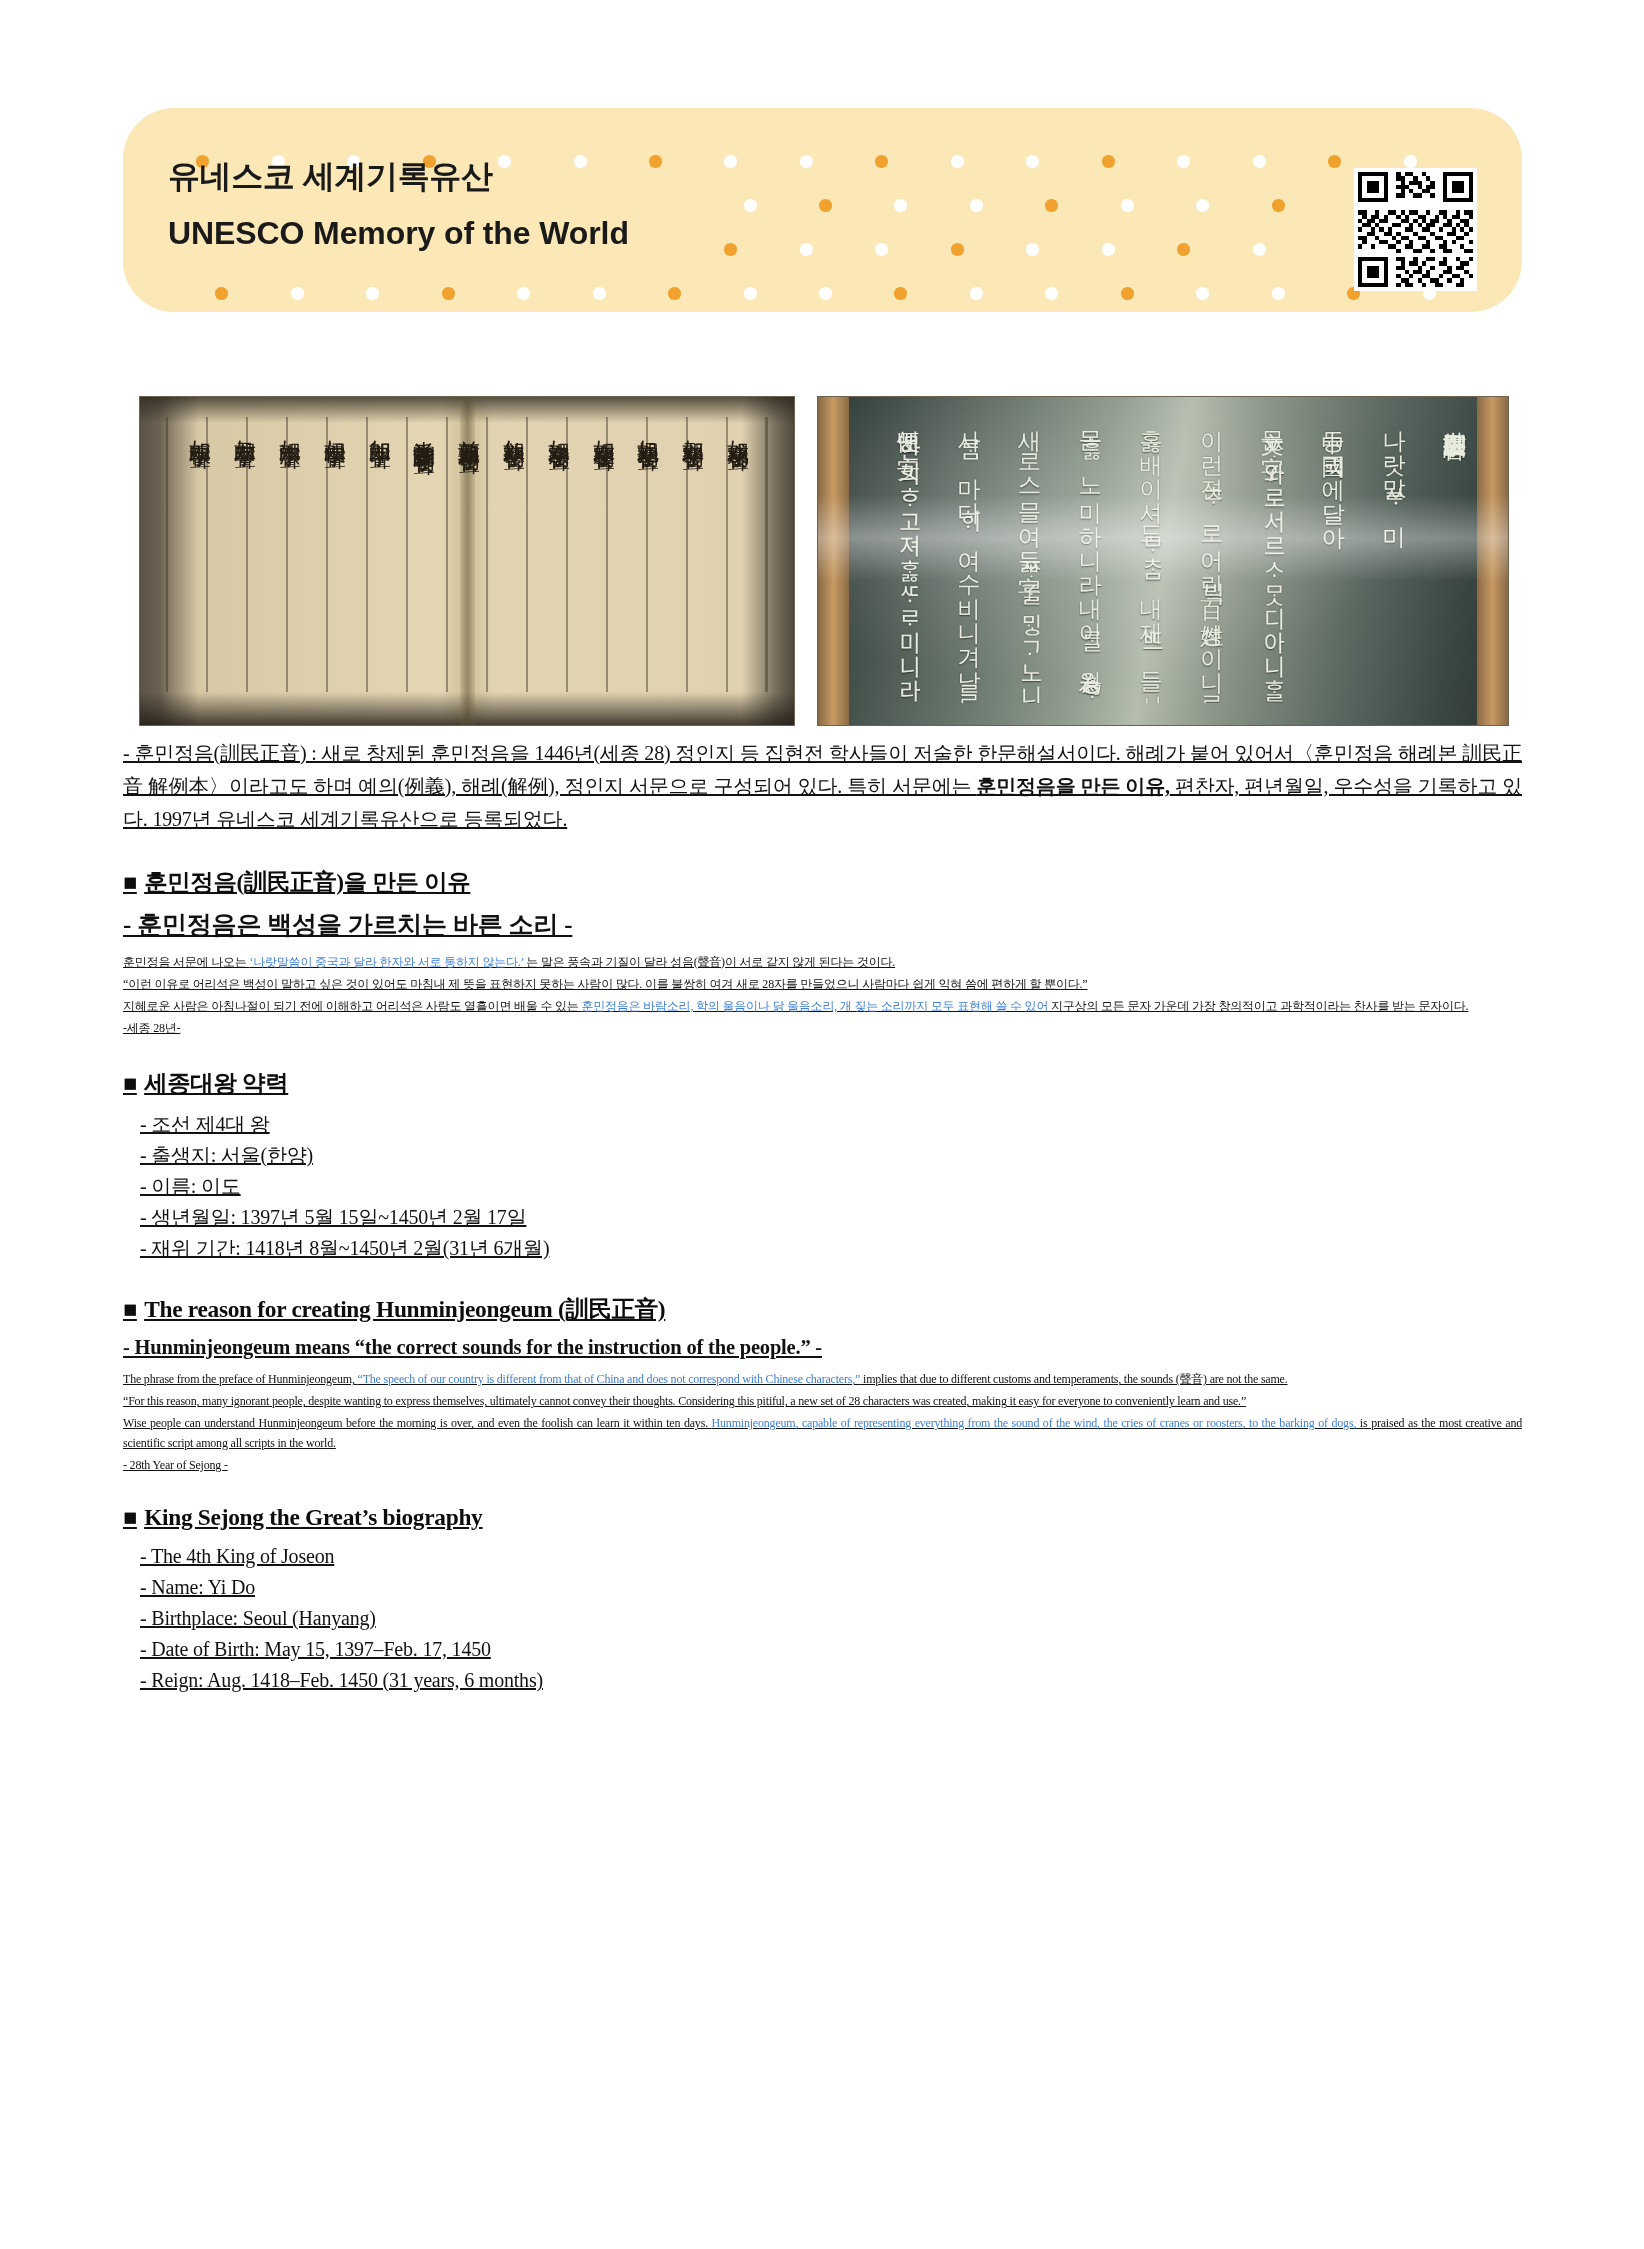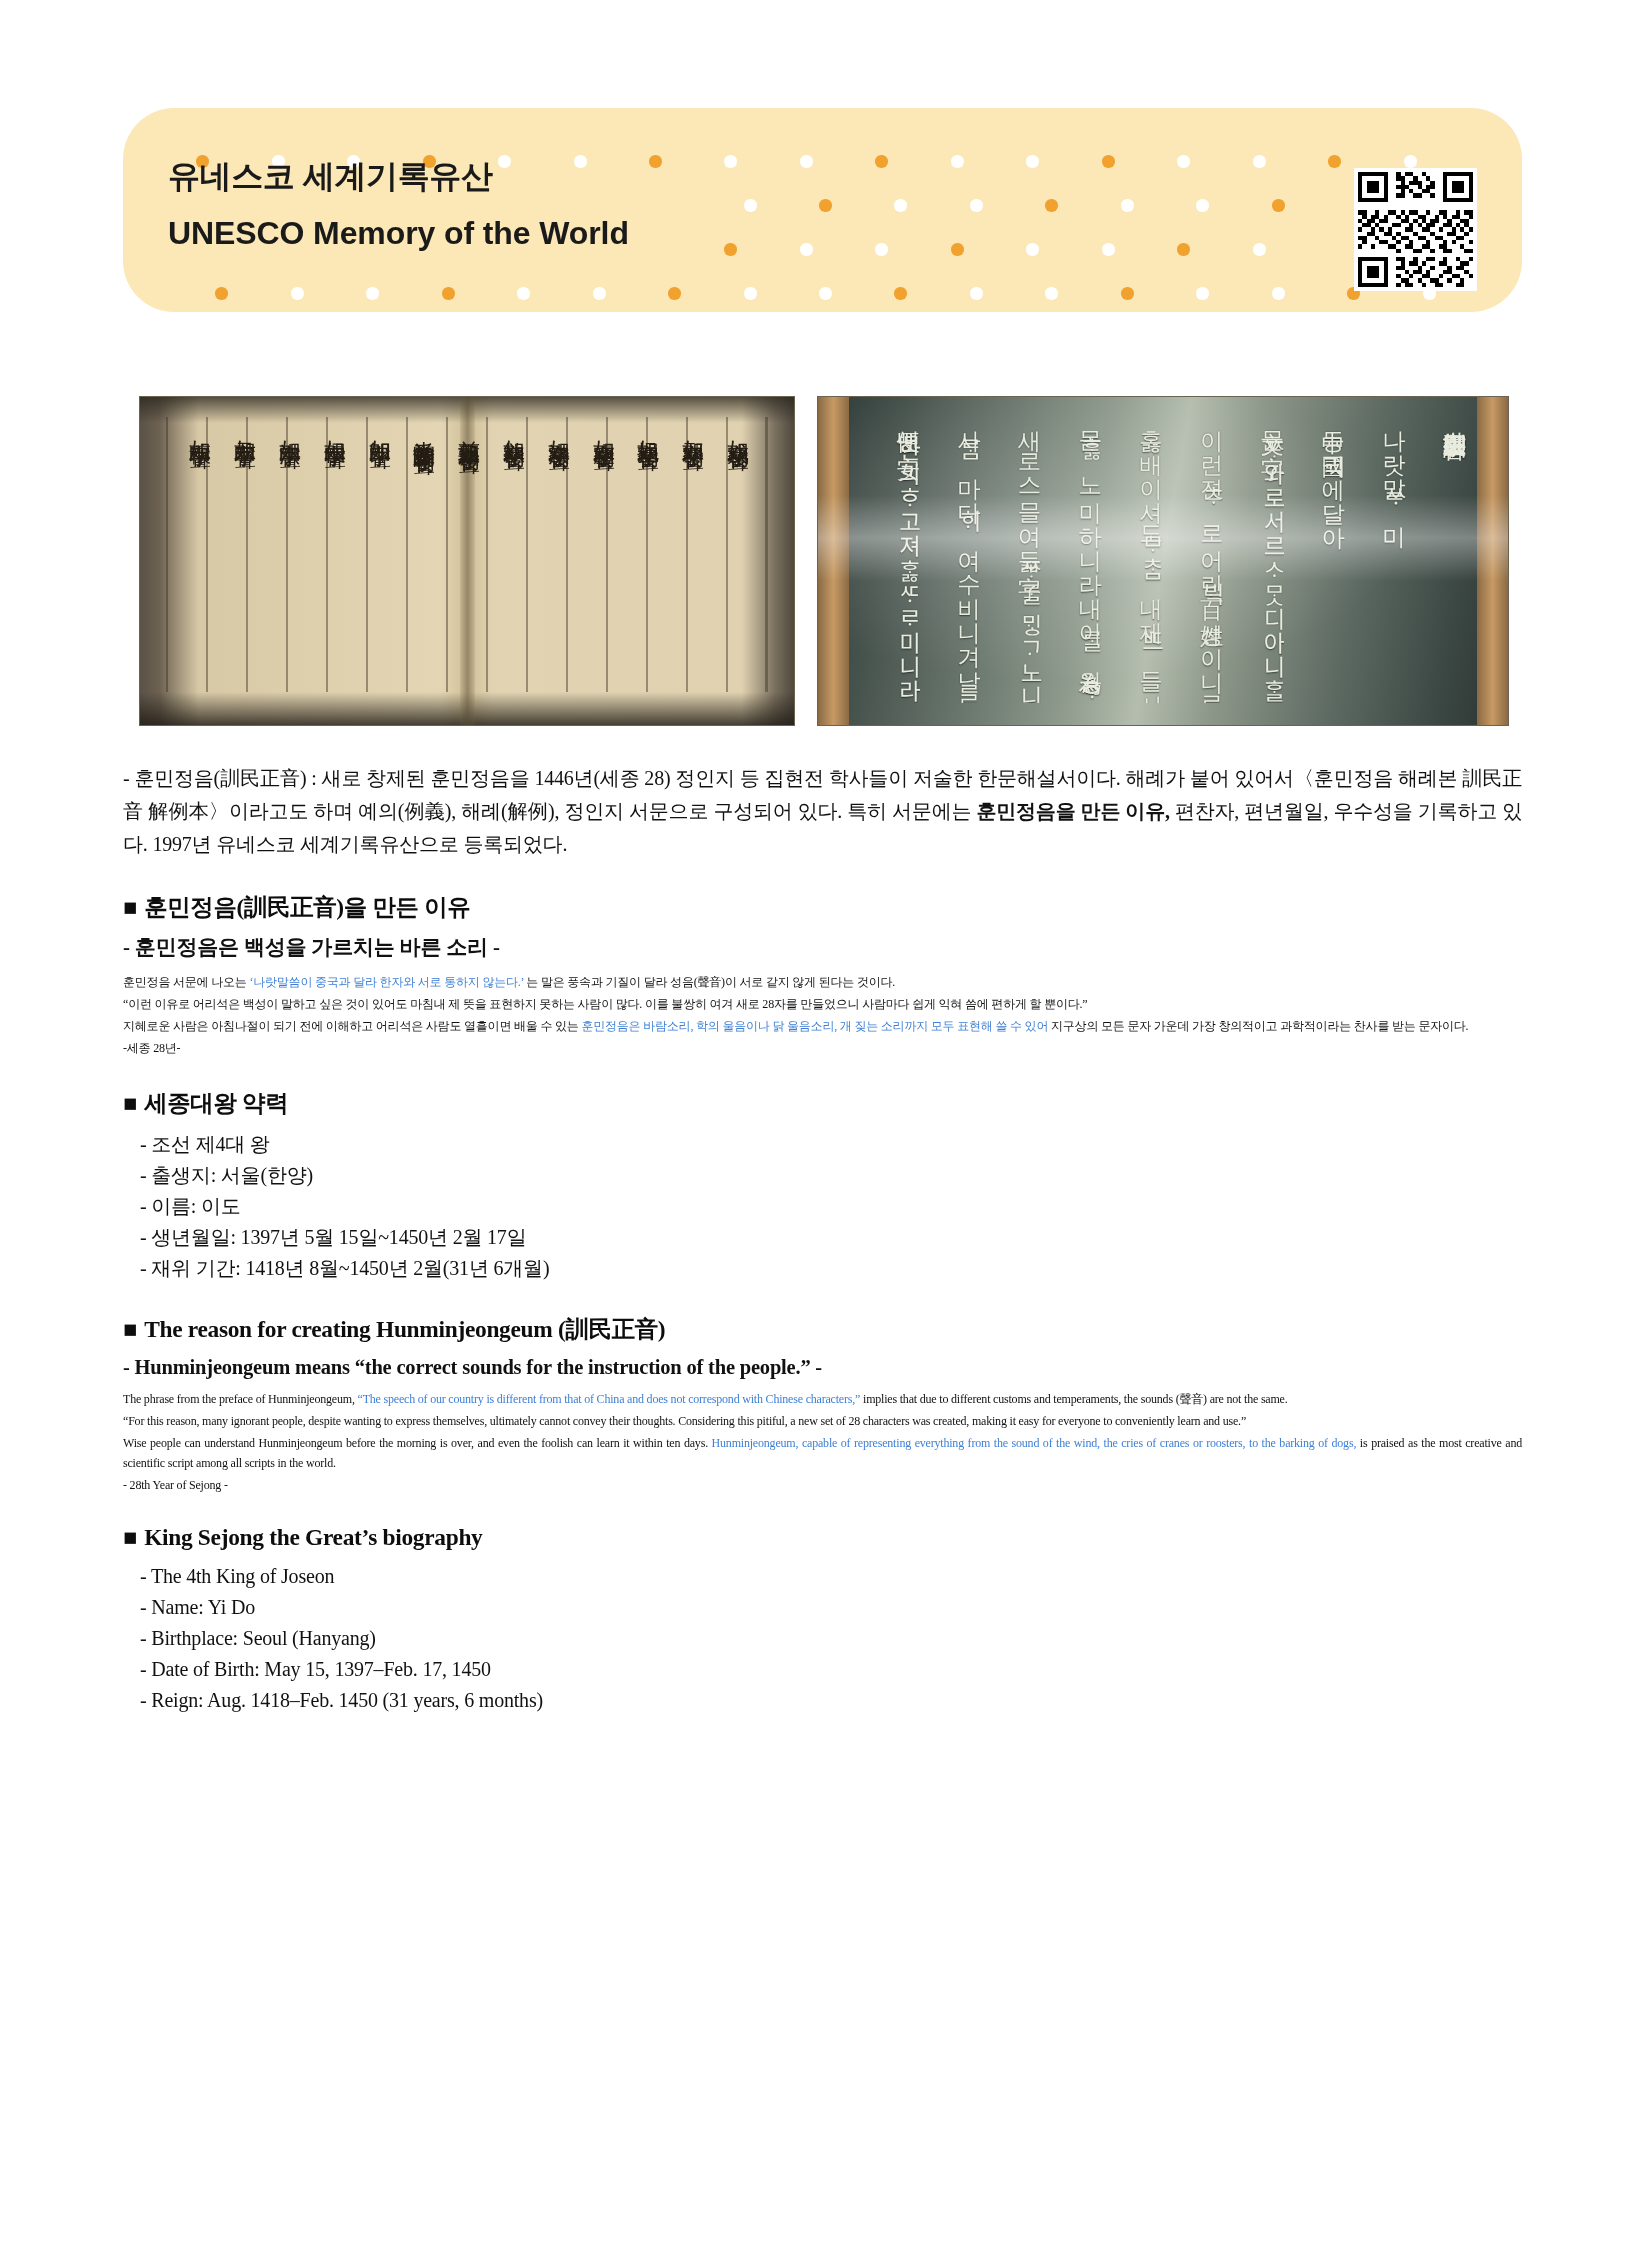--- a/index.html
+++ b/index.html
@@ -173,43 +173,44 @@
     left: 0; right: 0; top: 30%;
     height: 26%;
     background: linear-gradient(180deg, rgba(255,255,255,0), rgba(255,255,255,0.35), rgba(255,255,255,0));
     pointer-events: none;
   }
 
   
   .content {
     position: absolute;
     left: 123px;
-    top: 742px;
+    top: 717px;
     width: 1399px;
+    text-decoration: underline;
   }
   .intro {
     font-size: 20px;
     line-height: 1.66;
     color: #111;
     text-align: justify;
     letter-spacing: -0.2px;
   }
   .intro b { font-weight: bold; }
 
   h2.sec {
     font-size: 23.4px;
     font-weight: bold;
     margin: 29px 0 10.3px 0;
     letter-spacing: -0.3px;
     color: #0d0d0d;
   }
   h2.sec .mark { margin-right: 7.3px; }
 
   .subhead {
-    font-size: 21px;
+    font-size: 25px;
     font-weight: bold;
     margin: 0 0 11.7px 0;
     letter-spacing: -0.2px;
   }
   p.body {
     font-size: 12px;
     line-height: 1.6;
     margin: 0 0 2.9px 0;
     text-align: justify;
     letter-spacing: -0.2px;

